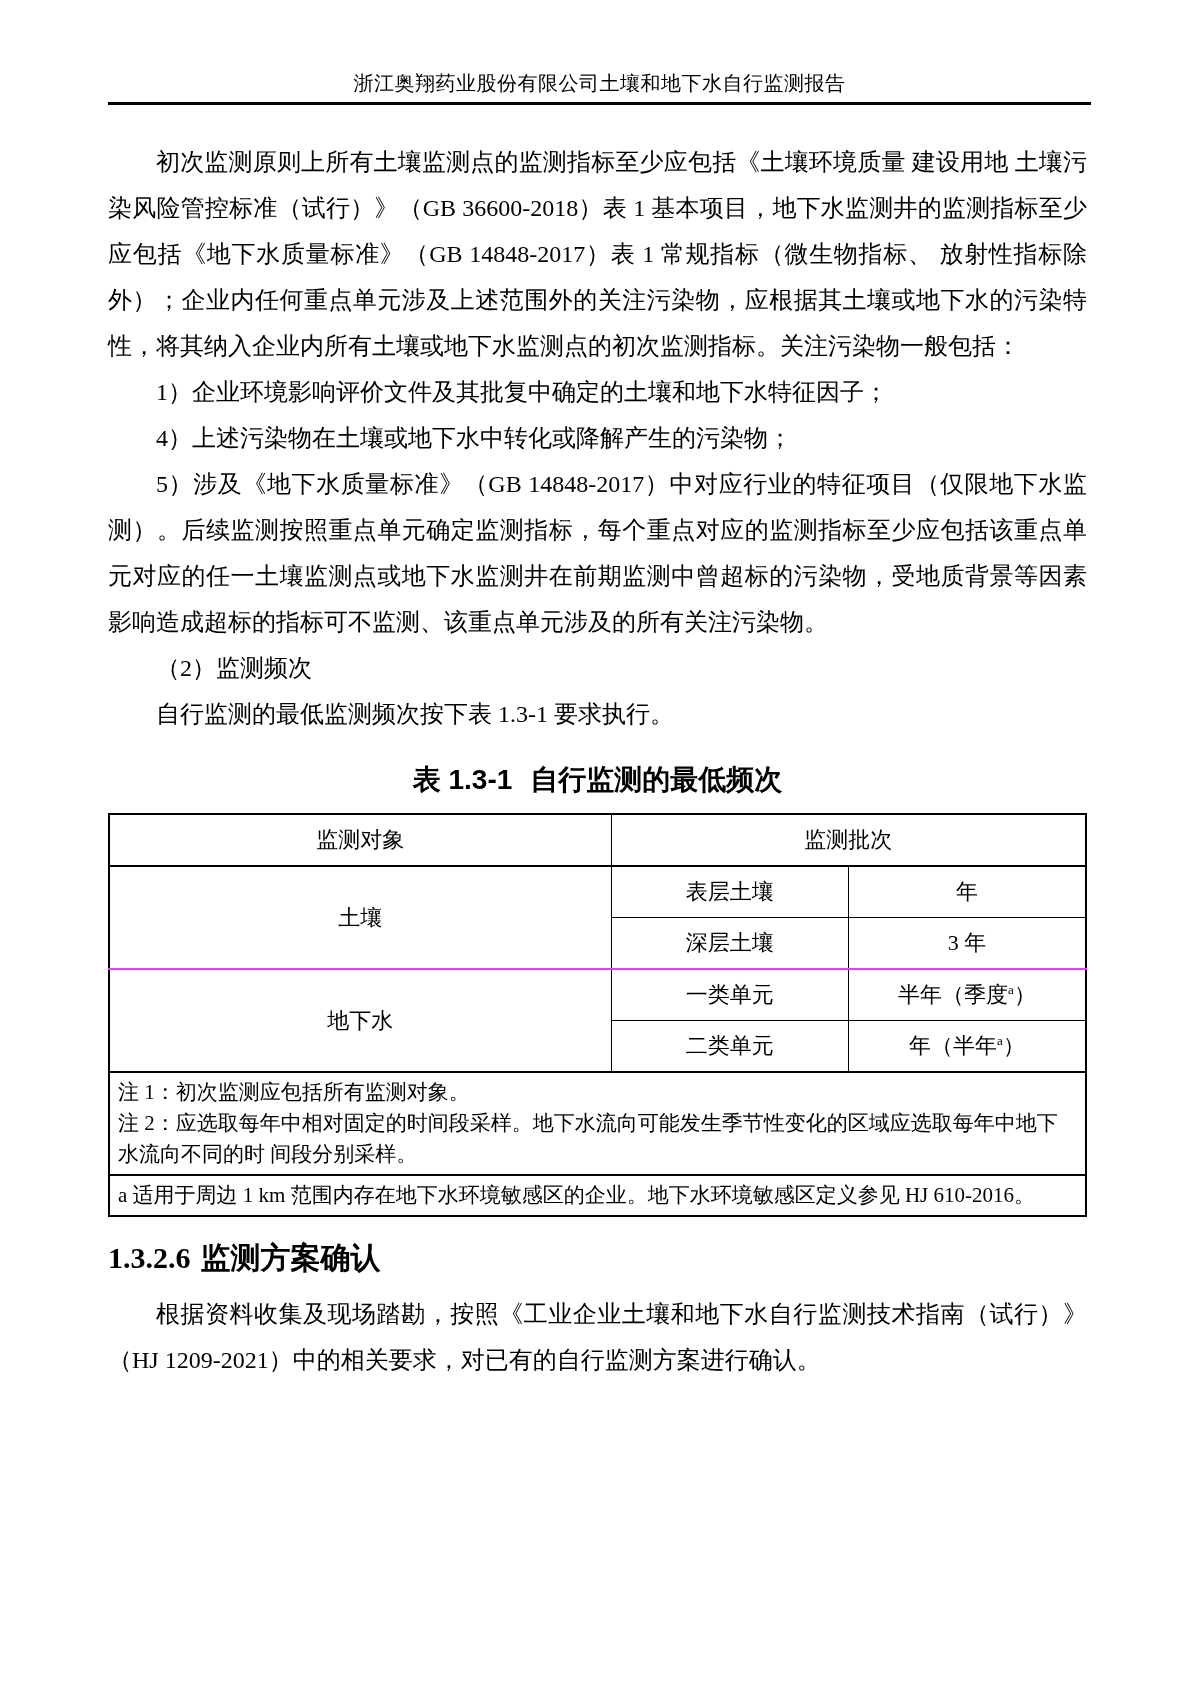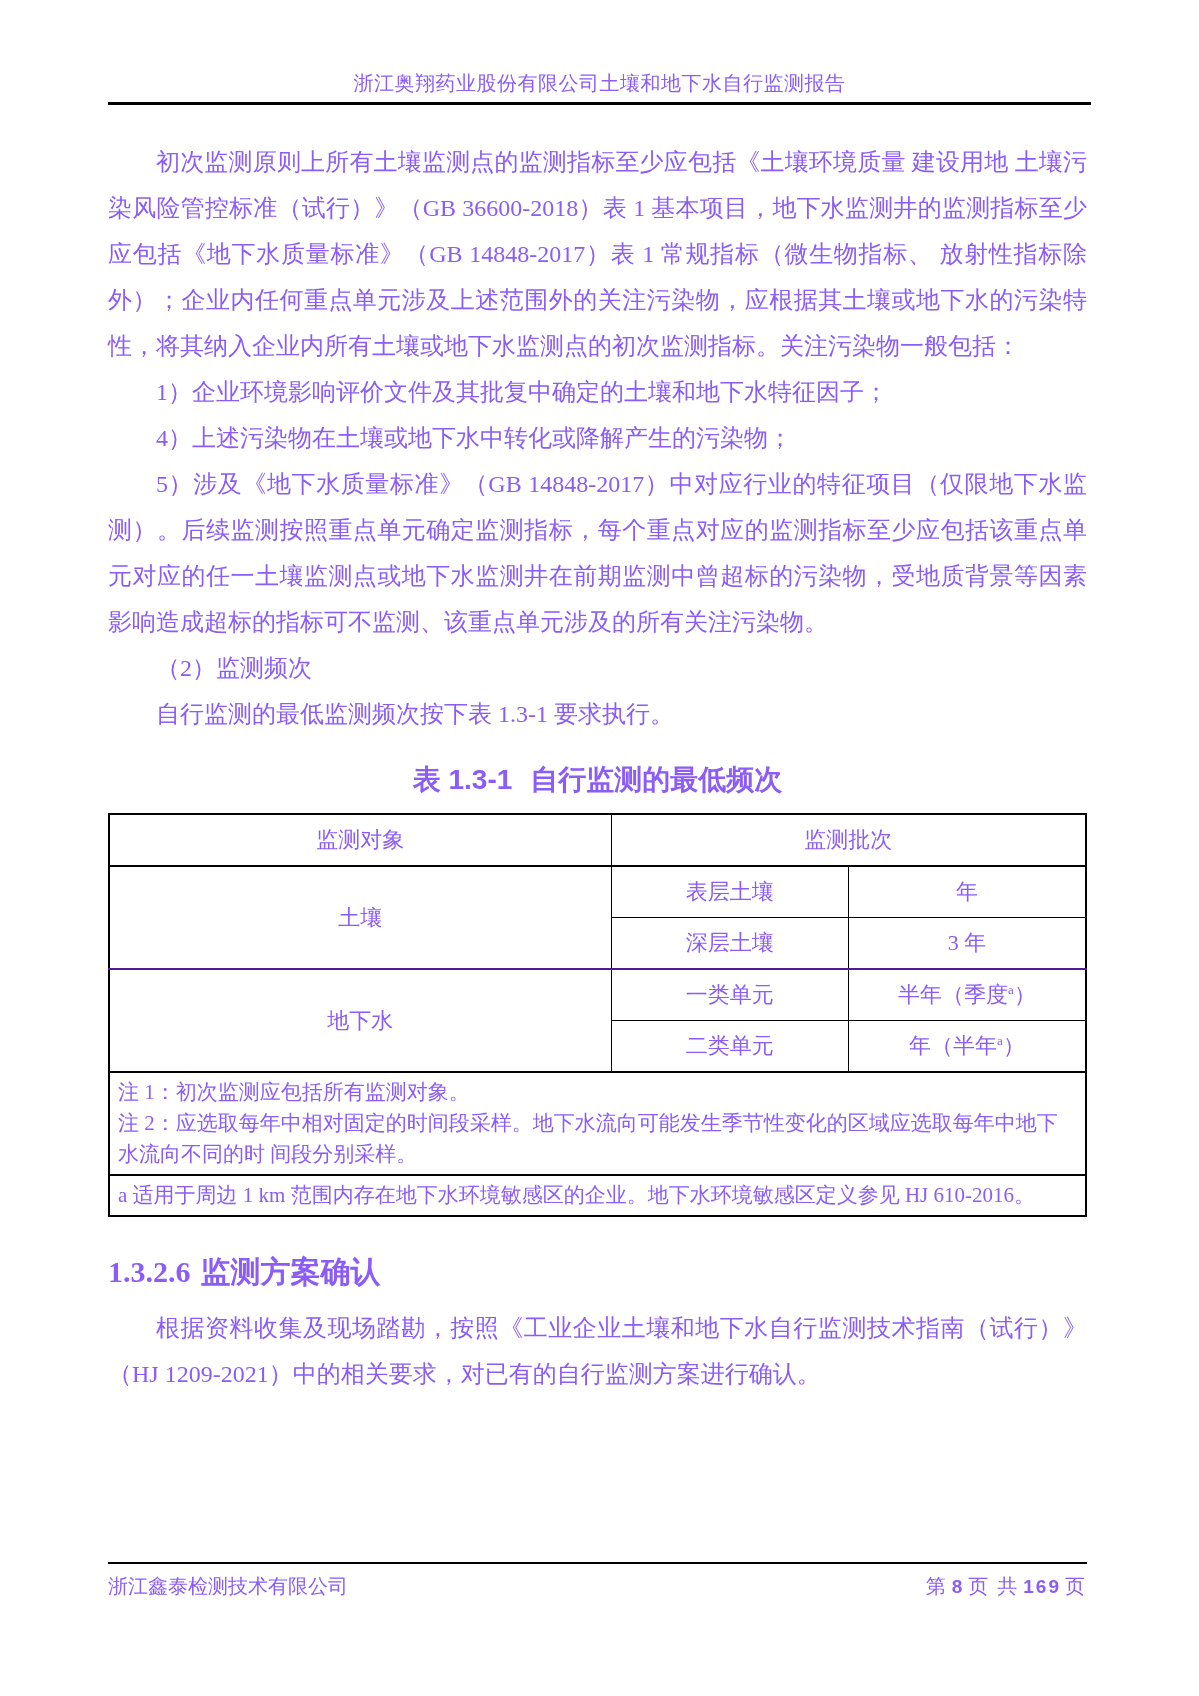--- a/index.html
+++ b/index.html
@@ -6,21 +6,21 @@
     margin: 0;
     padding: 0;
     background: #e8e8e8;
   }
   .page {
     position: relative;
     width: 1199px;
     height: 1696px;
     margin: 0 auto;
     background: #ffffff;
-    color: #8b5cf6;
+    color: #000000;
     font-family: "Liberation Serif", "DejaVu Serif", serif;
     overflow: hidden;
   }
   
   .page-header {
     margin: 70px 108px 0 108px;
     text-align: center;
     border-bottom: 3px solid #000;
     padding-bottom: 5px;
   }
@@ -61,37 +61,37 @@
     border: 1px solid #000;
     text-align: center;
     vertical-align: middle;
     padding: 2px 6px;
     height: 34px;
   }
   table.freq-table .col1 { width: 50%; }
   table.freq-table .col2 { width: 24.5%; }
   table.freq-table .col3 { width: 25.5%; }
   table.freq-table tr.head td { border-bottom: 2px solid #000; height: 32px; }
-  table.freq-table tr.group-start td { border-top: 2px solid #4c1d95; }
+  table.freq-table tr.group-start td { border-top: 2px solid #d946ef; }
   table.freq-table tr.notes td {
     border-top: 2px solid #000;
     text-align: left;
     font-size: 21px;
     line-height: 31px;
     padding: 4px 8px;
     height: auto;
   }
   sup.fn {
     font-size: 13px;
     vertical-align: super;
     line-height: 0;
   }
   
   .section-heading {
-    margin: 32px 0 10px 0;
+    margin: 18px 0 10px 0;
     font-weight: bold;
     font-size: 30px;
     text-indent: 0 !important;
     text-align: left;
   }
   .section-heading .num { font-family: "Liberation Serif", "DejaVu Serif", serif; }
   .section-heading .txt { font-family: "Liberation Sans", "DejaVu Sans", sans-serif; margin-left: 10px; }
   
   .page-footer {
     position: absolute;
@@ -175,20 +175,14 @@
       </table>
 
     <div class="section-heading">
       <span class="num">1.3.2.6</span><span class="txt">监测方案确认</span>
     </div>
 
     <p>根据资料收集及现场踏勘，按照《工业企业土壤和地下水自行监测技术指南（试行）》（HJ 1209-2021）中的相关要求，对已有的自行监测方案进行确认。</p>
 
   </div>
 
-  <div class="page-footer">
-    <div>浙江鑫泰检测技术有限公司</div>
-    <div class="pagenum-wrap">
-      <span>第</span><span class="num">8</span><span>页 共</span><span class="num">169</span><span>页</span>
-    </div>
-  </div>
 
 </div>
 
 </body></html>

